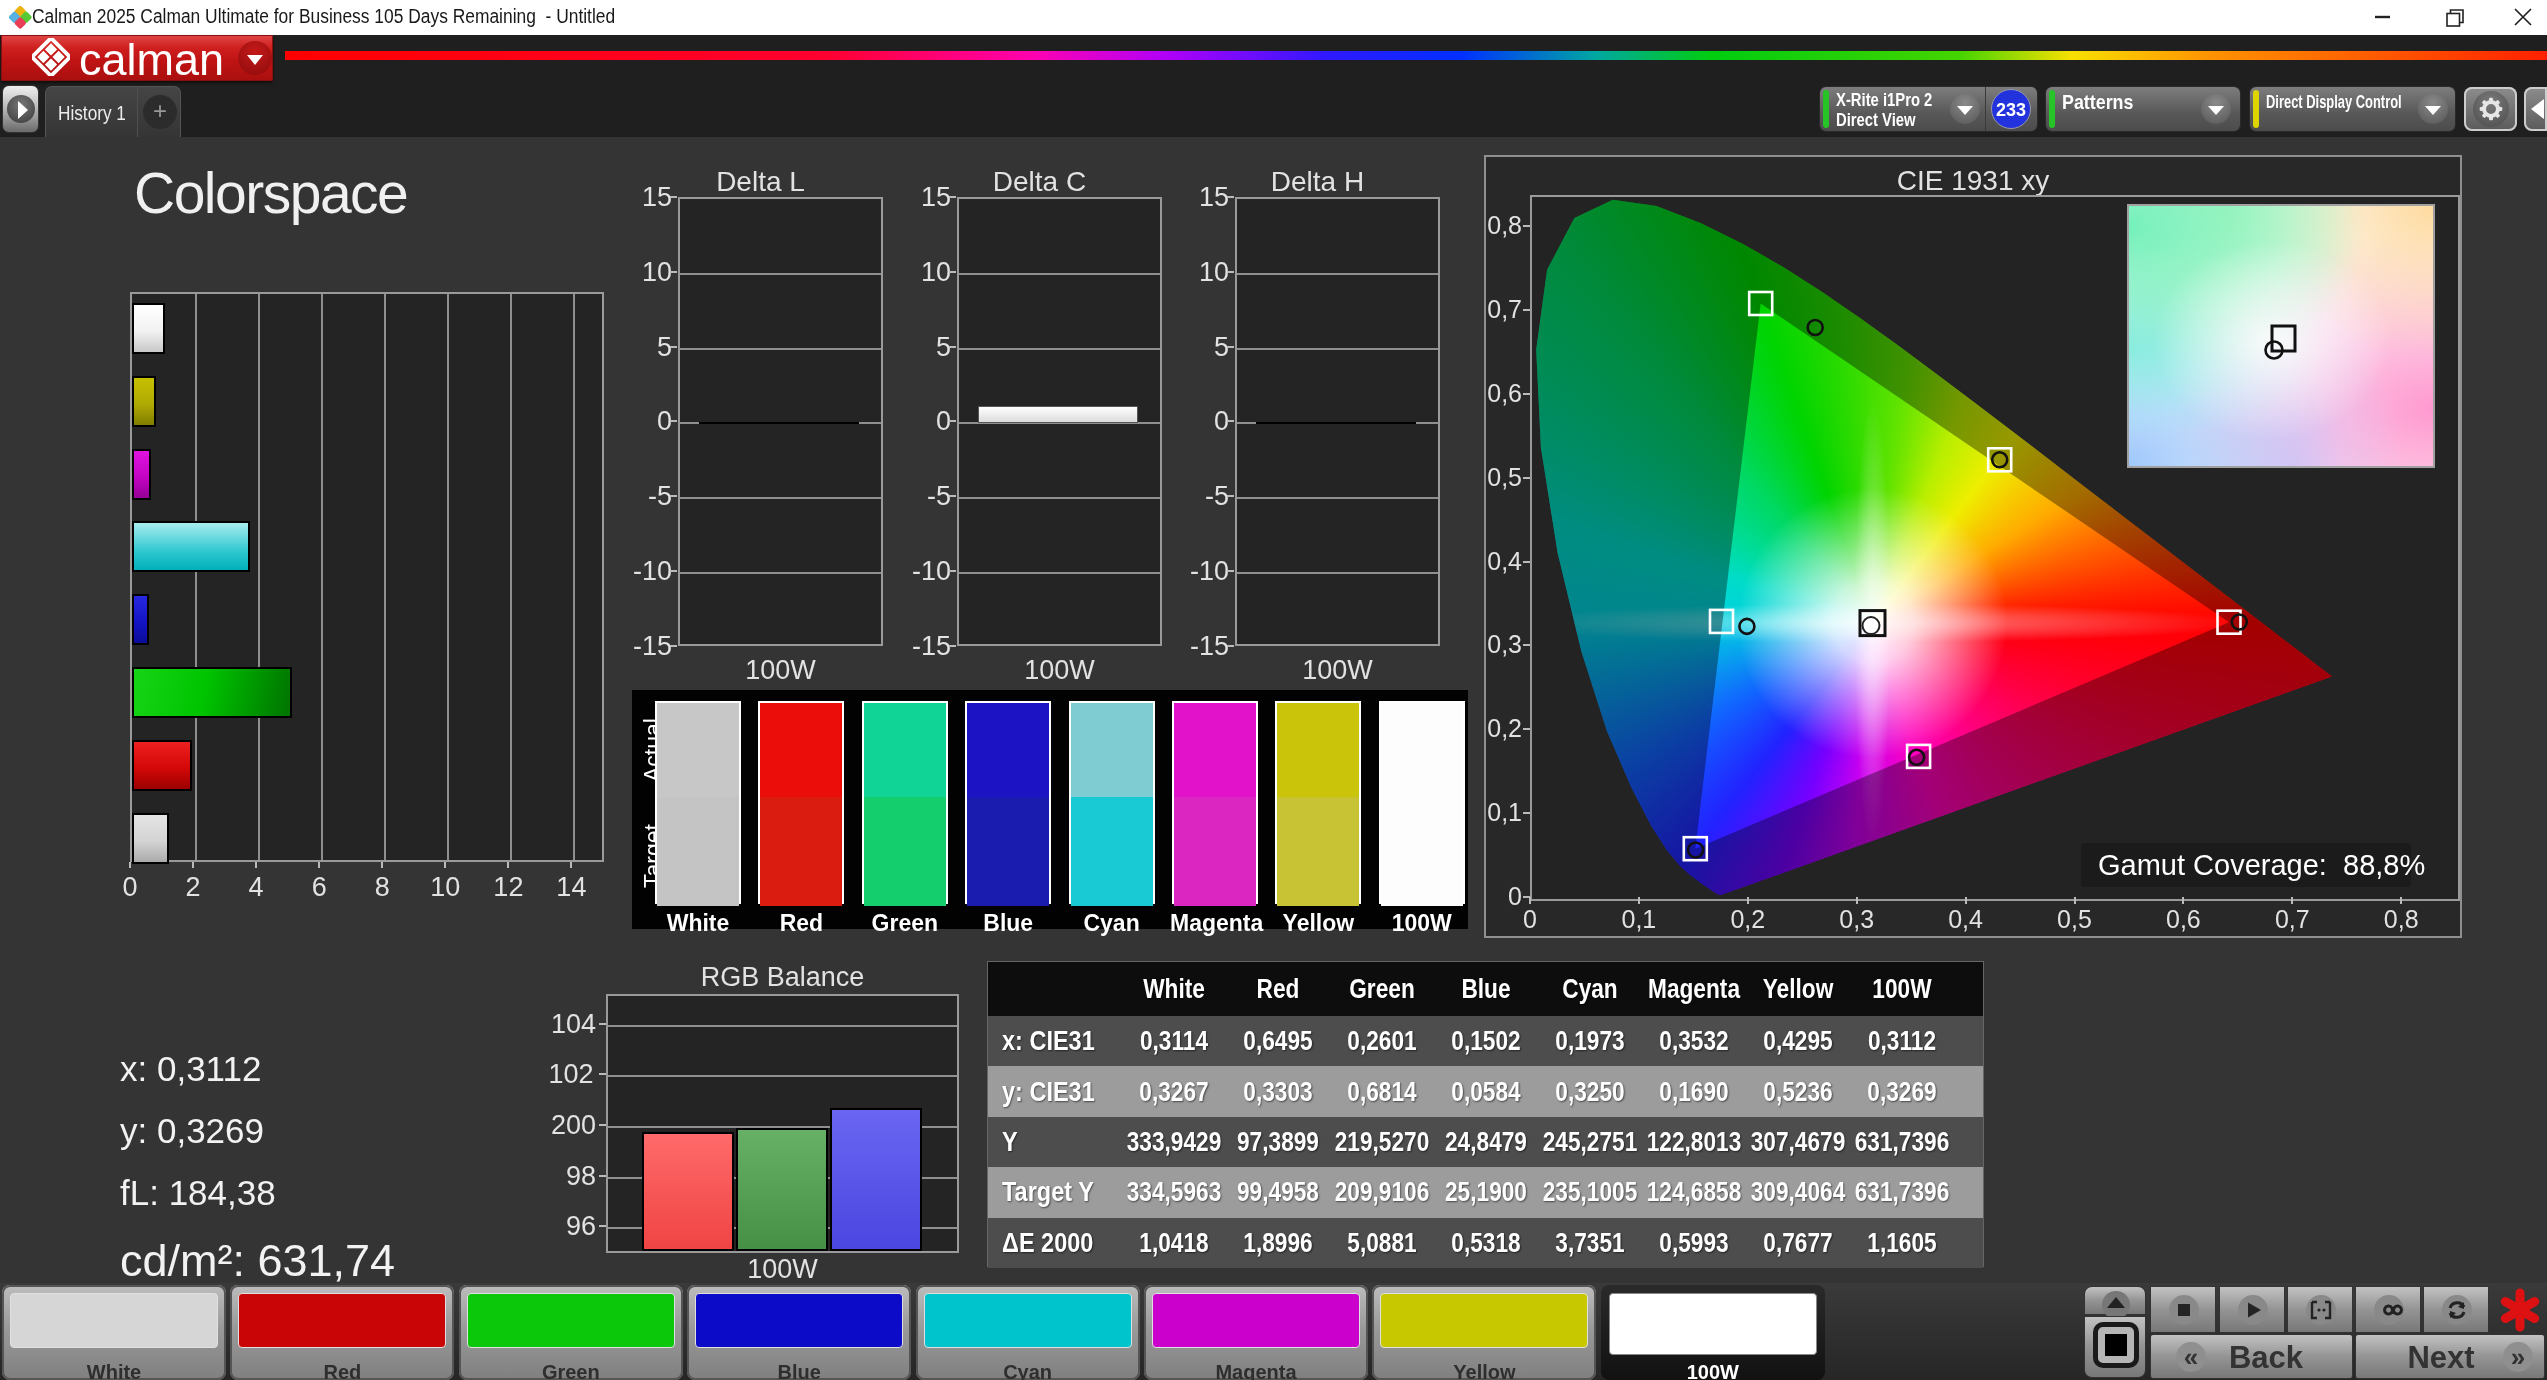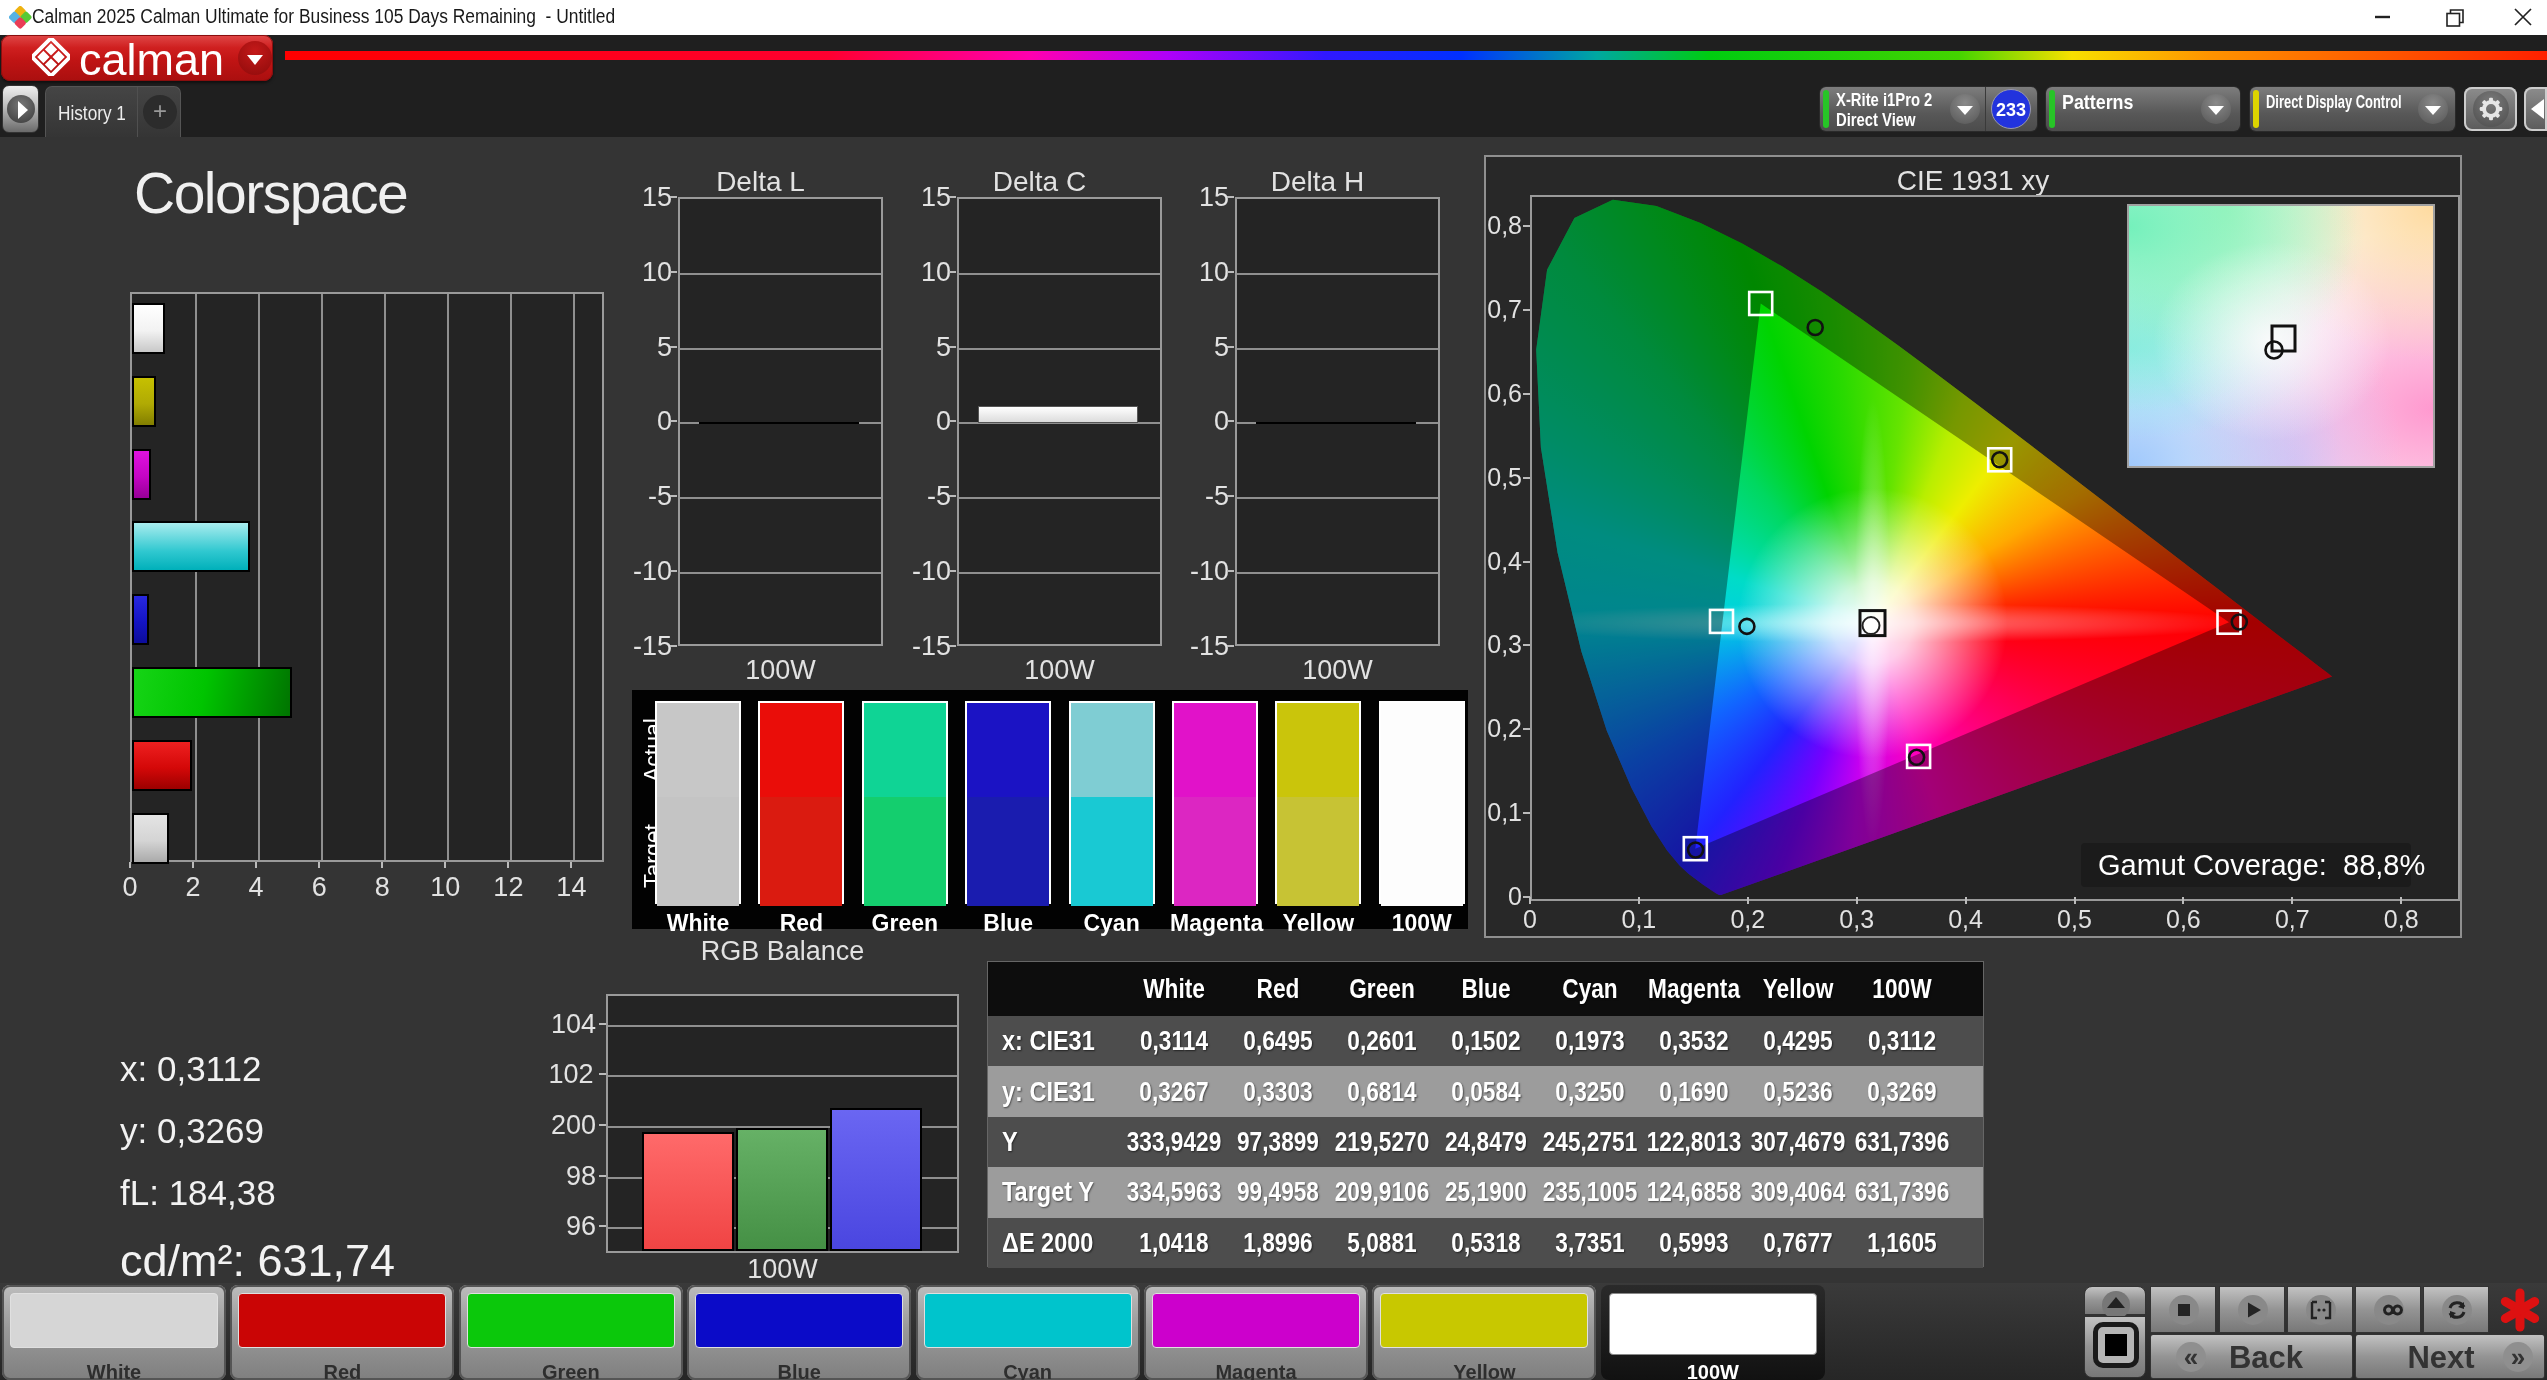--- a/index.html
+++ b/index.html
@@ -31,21 +31,21 @@
       </svg>
 <svg class="abs" style="left:2446px;top:9px" width="18" height="18" viewBox="0 0 18 18" fill="none" stroke="#222" stroke-width="1.6">
         <rect x="1" y="4.5" width="12.5" height="12.5"></rect>
         <path d="M4.5 4.5 V1 H17 V13.5 H13.5"></path>
       </svg>
 <svg class="abs" style="left:2514px;top:8px" width="18" height="18" viewBox="0 0 18 18" stroke="#222" stroke-width="1.7">
         <path d="M1 1 L17 17 M17 1 L1 17"></path>
       </svg>
 </div>
 <div class="abs" style="left:0;top:35px;width:2547px;height:102px;background:#1f1f1f">
-<div class="abs" style="left:1px;top:0px;width:272px;height:46px;border-radius:9px;background:linear-gradient(180deg,#e04848 0%,#cf1f1f 28%,#c01414 55%,#aa0f0f 100%);box-shadow:0 2px 3px rgba(0,0,0,.5), 0 0 0 1px #8a0e0e inset">
+<div class="abs" style="left:1px;top:0px;width:272px;height:46px;border-radius:2px;background:linear-gradient(180deg,#e04848 0%,#cf1f1f 28%,#c01414 55%,#aa0f0f 100%);box-shadow:0 2px 3px rgba(0,0,0,.5), 0 0 0 1px #8a0e0e inset">
 <svg class="abs" style="left:31px;top:3px" width="38" height="38" viewBox="0 0 34 34">
 <g transform="rotate(45 17 17)">
 <rect x="5" y="5" width="24" height="24" fill="none" stroke="#fff" stroke-width="3.4"></rect>
 <rect x="8.3" y="8.3" width="7.8" height="7.8" fill="#fff"></rect>
 <rect x="17.9" y="8.3" width="7.8" height="7.8" fill="#fff"></rect>
 <rect x="8.3" y="17.9" width="7.8" height="7.8" fill="#fff"></rect>
 <rect x="17.9" y="17.9" width="7.8" height="7.8" fill="#fff"></rect>
 </g>
         </svg>
 <span class="abs" style="left:78px;top:-1px;font-size:45px;font-weight:normal;color:#fff;letter-spacing:0px">calman</span>
@@ -341,21 +341,21 @@
           <circle cx="145" cy="144" r="8.5" fill="none" stroke="#111" stroke-width="2.6"></circle>
         </svg>
 </div>
 <div class="abs" style="left:595px;top:686px;width:330px;height:44px;background:#1b1b1b;border-radius:4px"></div>
 <span class="abs" style="left:612px;top:692px;font-size:29px;color:#fff">Gamut Coverage:&nbsp; 88,8%</span>
 </div>
 <span class="abs" style="left:120px;top:1049px;font-size:35px;color:#f2f2f2">x: 0,3112</span>
 <span class="abs" style="left:120px;top:1111px;font-size:35px;color:#f2f2f2">y: 0,3269</span>
 <span class="abs" style="left:120px;top:1173px;font-size:35px;color:#f2f2f2">fL: 184,38</span>
 <span class="abs" style="left:120px;top:1235px;font-size:45px;color:#f2f2f2">cd/m²: 631,74</span>
-<div class="abs" style="left:606px;top:936px;width:353px;text-align:center;color:#e2e2e2;font-size:27px">RGB Balance</div>
+<div class="abs" style="left:606px;top:962px;width:353px;text-align:center;color:#e2e2e2;font-size:27px">RGB Balance</div>
 <div class="abs" style="left:606px;top:994px;width:353px;height:259px;background:#242424;border:2px solid #9a9a9a;box-sizing:border-box">
 <div style="position:absolute;left:0;top:28.6px;width:100%;height:2px;background:#8f8f8f"></div>
 <div style="position:absolute;left:0;top:79.3px;width:100%;height:2px;background:#8f8f8f"></div>
 <div style="position:absolute;left:0;top:130.0px;width:100%;height:2px;background:#8f8f8f"></div>
 <div style="position:absolute;left:0;top:180.7px;width:100%;height:2px;background:#8f8f8f"></div>
 <div style="position:absolute;left:0;top:231.4px;width:100%;height:2px;background:#8f8f8f"></div>
 <div style="position:absolute;left:34px;top:135.8px;width:92px;height:119.2px;background:linear-gradient(180deg,#ff6a6a,#f04444);border:2px solid #000"></div>
 <div style="position:absolute;left:128px;top:131.8px;width:92px;height:123.2px;background:linear-gradient(180deg,#66b166,#459045);border:2px solid #000"></div>
 <div style="position:absolute;left:222px;top:112.2px;width:92px;height:142.8px;background:linear-gradient(180deg,#6a66f2,#4a46e0);border:2px solid #000"></div>
 </div>

